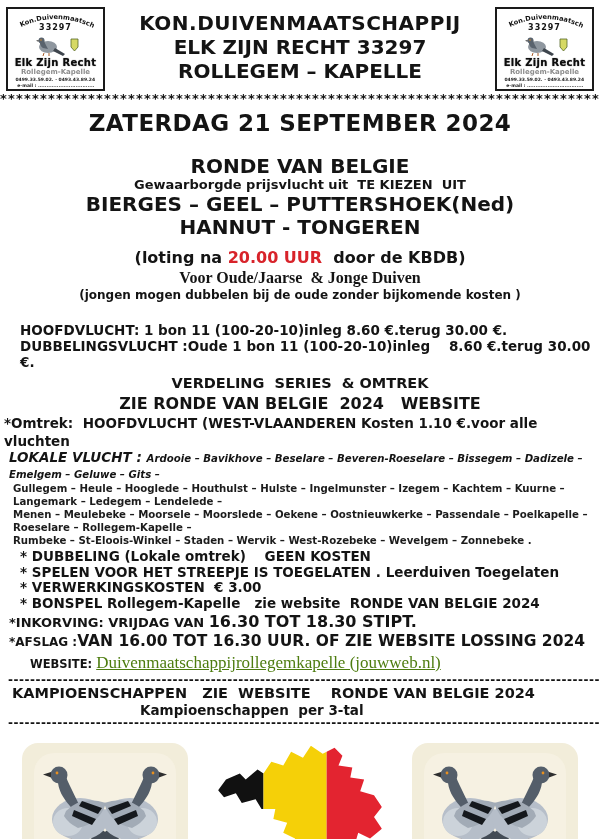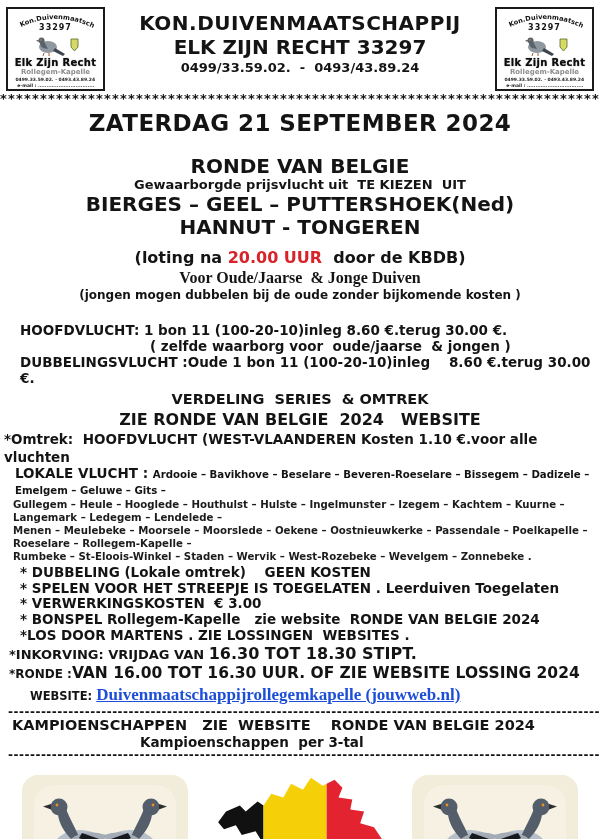--- a/index.html
+++ b/index.html
@@ -40,37 +40,37 @@
   
   .pricing{margin-top:19px;padding-left:20px;font-size:13.5px;line-height:16px;}
   .ind1{padding-left:130px;}
   .ind2{padding-left:150px;}
 
   .verdeling{font-size:14.5px;line-height:19px;margin-top:4px;}
   .ziews{font-size:16px;line-height:21px;}
 
   
   .omtrek1{font-size:13.5px;line-height:18px;padding-left:4px;}
-  .lokale{padding-left:15px;line-height:14px;}
+  .lokale{padding-left:9px;line-height:14px;font-style:italic;}
   .lokale .lbl{font-size:13.5px;}
   .towns{font-size:10.2px;line-height:13px;padding-left:13px;color:#1c1c1c;}
   .lokale .towns-inline{font-size:10.2px;}
 
   
   .rules{padding-left:20px;font-size:13.5px;line-height:15.7px;margin-top:2px;}
   .mix{padding-left:9px;line-height:19px;}
   .mix .sm{font-size:13px;}
   .mix .bg{font-size:16px;}
   .afslag{line-height:18px;}
   .afslag .sm{font-size:12px;}
   .afslag .bg{font-size:15.5px;}
   .website{padding-left:30px;line-height:23px;}
   .website .sm{font-size:11.5px;}
-  .weblink{font-family:"Liberation Serif","DejaVu Serif",serif;font-size:17px;font-weight:bold;
-           text-decoration:underline;color:#1d4ed8;}
+  .weblink{font-family:"Liberation Serif","DejaVu Serif",serif;font-size:17px;font-weight:normal;
+           text-decoration:underline;color:#4d7c0f;}
 
   .dash{font-size:12px;line-height:9px;letter-spacing:.5px;overflow:hidden;padding:0 8px;}
   .kamp1{font-size:14.5px;line-height:17.5px;padding-left:12px;}
   .kamp2{font-size:13.5px;line-height:17px;padding-left:140px;}
 
   
   .footer{display:flex;justify-content:space-between;align-items:center;padding:0 20px;margin-top:8px;}
 </style>
 </head>
 <body>
@@ -103,21 +103,21 @@
     </div>
     <div class="name" data-bind="badge.name">Elk Zijn Recht</div>
     <div class="town" data-bind="badge.town">Rollegem-Kapelle</div>
     <div class="tiny nowrap" data-bind="badge.phone_line">0499.33.59.02. - 0493.43.89.24</div>
     <div class="tiny nowrap" data-bind="badge.email_line">e-mail : .................................</div>
   </div>
 
   <div class="hcenter">
     <div class="h1" data-bind="header.org_line1">KON.DUIVENMAATSCHAPPIJ</div>
     <div class="h2 nowrap" data-bind="header.org_line2">ELK ZIJN RECHT        33297</div>
-    <div class="hphone" data-bind="header.phones">0499/33.59.02.  -  0493/43.89.24</div>
+    <div class="h3" data-bind="header.org_line3">ROLLEGEM – KAPELLE</div>
   </div>
 
   <div class="badge">
     <svg class="arc" viewBox="0 0 92 20">
       <defs>
           <path id="arcR" d="M7,19 Q46,1 85,19" fill="none"></path>
         </defs>
       <text font-size="7.4" font-weight="bold" fill="#111">
         <textPath href="#arcR" data-bind="badge.arc_text">Kon.Duivenmaatschappij</textPath>
       </text>
@@ -152,45 +152,43 @@
 <div class="c sub" data-bind="flight.subtitle">Gewaarborgde prijsvlucht uit  TE KIEZEN  UIT</div>
 <div class="c loc1" data-bind="flight.locations_line1">BIERGES – GEEL – PUTTERSHOEK(Ned)</div>
 <div class="c loc2" data-bind="flight.locations_line2">HANNUT - TONGEREN</div>
 <div class="c loting"><span data-bind="flight.loting_prefix">(loting na </span><span class="red" data-bind="flight.loting_time">20.00 UUR</span><span data-bind="flight.loting_suffix">  door de KBDB)</span></div>
 
 <div class="c voor" data-bind="flight.for_line">Voor Oude/Jaarse  &amp; Jonge Duiven</div>
 <div class="c note" data-bind="flight.for_note">(jongen mogen dubbelen bij de oude zonder bijkomende kosten )</div>
 
 <div class="pricing">
   <div data-bind="pricing.hoofdvlucht">HOOFDVLUCHT: 1 bon 11 (100-20-10)inleg 8.60 €.terug 30.00 €.</div>
-  <div class="ind1" data-bind="pricing.waarborg">( zelfde waarborg voor  oude/jaarse  &amp; jongen )</div>
   <div data-bind="pricing.dubbeling_oude">DUBBELINGSVLUCHT :Oude 1 bon 11 (100-20-10)inleg    8.60 €.terug 30.00 €.</div>
 </div>
 
 <div class="c verdeling" data-bind="verdeling_heading">VERDELING  SERIES  &amp; OMTREK</div>
 <div class="c ziews" data-bind="zie_website">ZIE RONDE VAN BELGIE  2024   WEBSITE</div>
 
 <div class="omtrek1" data-bind="omtrek.line1">*Omtrek:  HOOFDVLUCHT (WEST-VLAANDEREN Kosten 1.10 €.voor alle vluchten</div>
 <div class="lokale">
   <span class="lbl" data-bind="omtrek.lokale_label">LOKALE VLUCHT : </span><span class="towns-inline" data-bind="omtrek.towns_lines.0">Ardooie – Bavikhove – Beselare – Beveren-Roeselare – Bissegem – Dadizele – Emelgem – Geluwe – Gits –</span>
 </div>
 <div class="towns" data-bind="omtrek.towns_lines.1">Gullegem – Heule – Hooglede – Houthulst – Hulste – Ingelmunster – Izegem – Kachtem – Kuurne – Langemark – Ledegem – Lendelede –</div>
 <div class="towns" data-bind="omtrek.towns_lines.2">Menen – Meulebeke – Moorsele – Moorslede – Oekene – Oostnieuwkerke – Passendale – Poelkapelle – Roeselare – Rollegem-Kapelle –</div>
 <div class="towns" data-bind="omtrek.towns_lines.3">Rumbeke – St-Eloois-Winkel – Staden – Wervik – West-Rozebeke – Wevelgem – Zonnebeke .</div>
 
 <div class="rules">
   <div data-bind="rules.1">* DUBBELING (Lokale omtrek)    GEEN KOSTEN</div>
   <div data-bind="rules.0">* SPELEN VOOR HET STREEPJE IS TOEGELATEN . Leerduiven Toegelaten</div>
   <div data-bind="rules.2">* VERWERKINGSKOSTEN  € 3.00</div>
   <div data-bind="rules.3">* BONSPEL Rollegem-Kapelle   zie website  RONDE VAN BELGIE 2024</div>
-  <div data-bind="rules.4">*LOS DOOR MARTENS . ZIE LOSSINGEN  WEBSITES .</div>
 </div>
 
 <div class="mix"><span class="sm" data-bind="inkorving.label">*INKORVING: VRIJDAG VAN </span><span class="bg" data-bind="inkorving.big">16.30 TOT 18.30 STIPT.</span></div>
-<div class="mix afslag"><span class="sm" data-bind="afslag.label">*RONDE :</span><span class="bg" data-bind="afslag.big">VAN 16.00 TOT 16.30 UUR. OF ZIE WEBSITE LOSSING 2024</span></div>
+<div class="mix afslag"><span class="sm" data-bind="afslag.label">*AFSLAG :</span><span class="bg" data-bind="afslag.big">VAN 16.00 TOT 16.30 UUR. OF ZIE WEBSITE LOSSING 2024</span></div>
 <div class="website"><span class="sm" data-bind="website.label">WEBSITE: </span><a class="weblink" href="#" data-bind="website.link">Duivenmaatschappijrollegemkapelle (jouwweb.nl)</a></div>
 
 <div class="dash nowrap" data-bind="separators.dashes">----------------------------------------------------------------------------------------------------------------------------</div>
 <div class="kamp1" data-bind="kampioenschappen.line1">KAMPIOENSCHAPPEN   ZIE  WEBSITE    RONDE VAN BELGIE 2024</div>
 <div class="kamp2" data-bind="kampioenschappen.line2">Kampioenschappen  per 3-tal</div>
 <div class="dash nowrap" data-bind="separators.dashes">----------------------------------------------------------------------------------------------------------------------------</div>
 
 <div class="footer">
 
   <svg width="170" height="142" viewBox="0 0 170 142">

